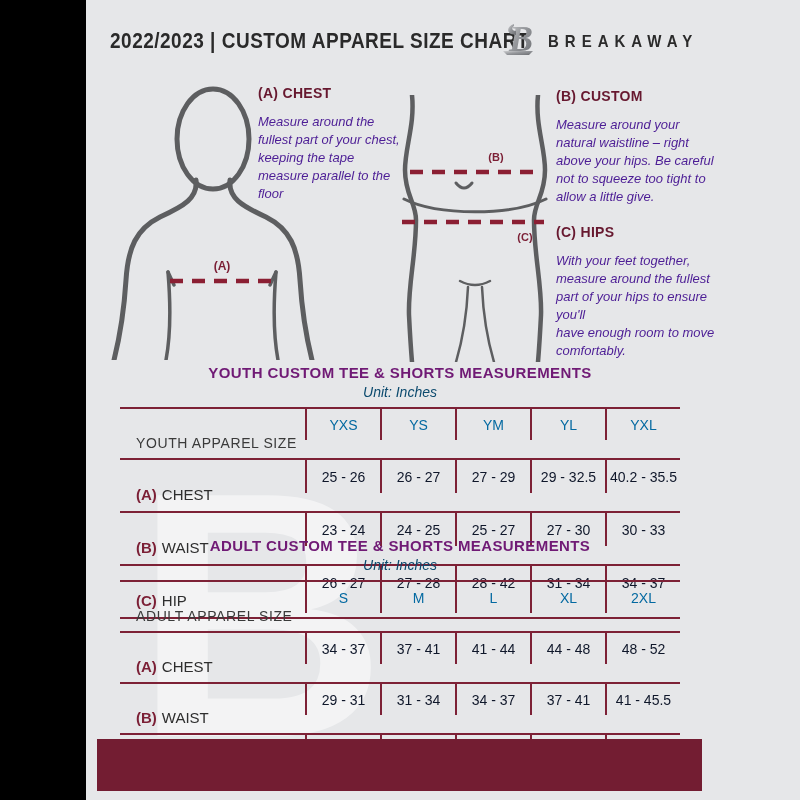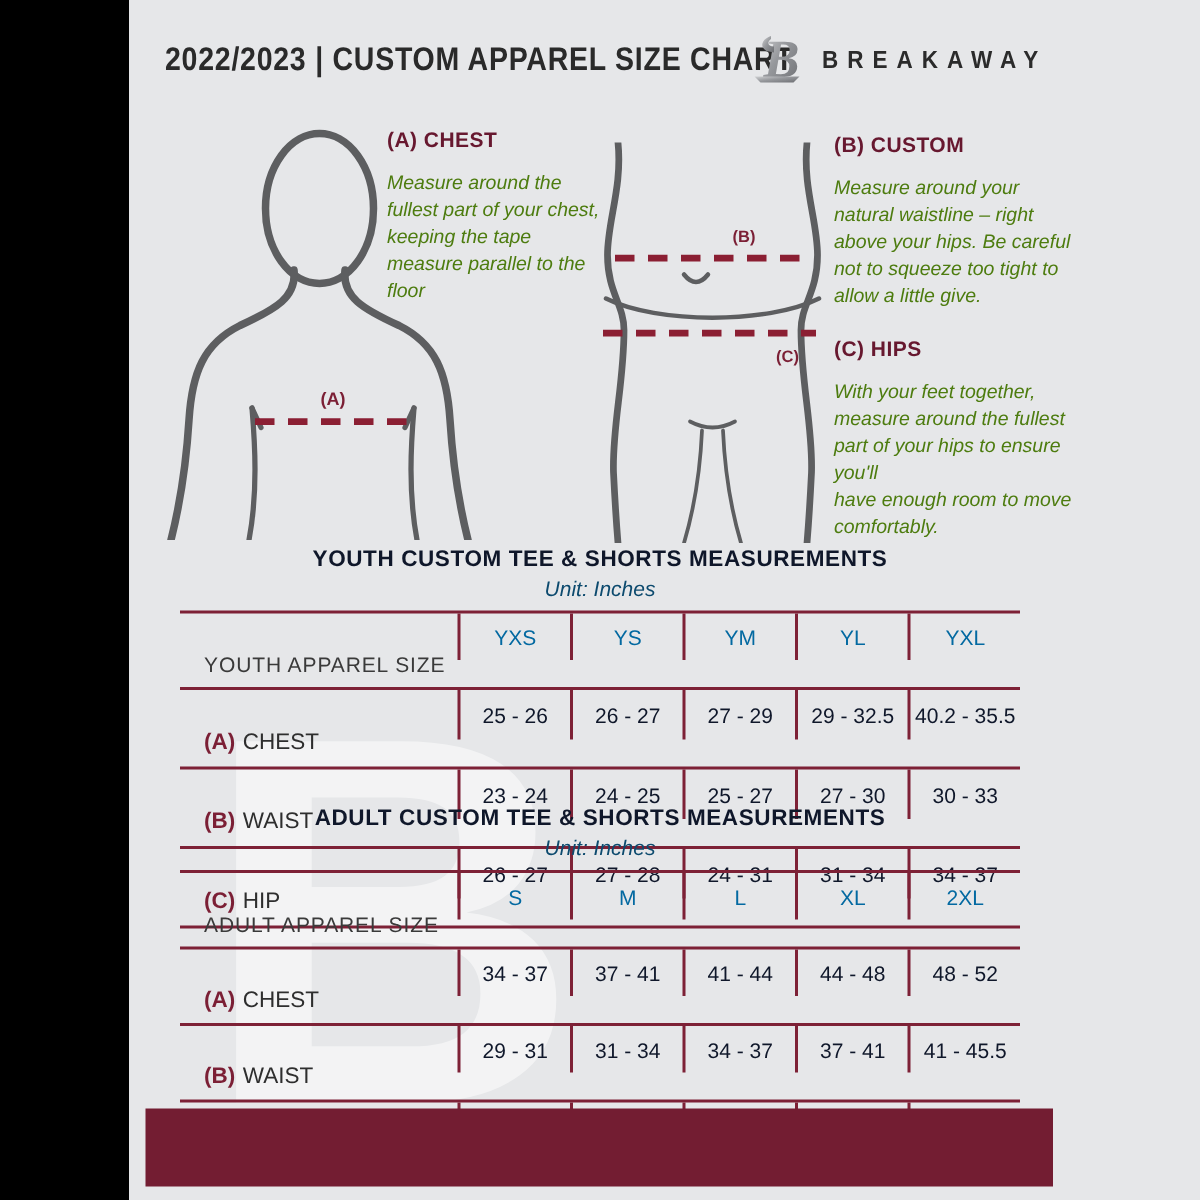--- a/index.html
+++ b/index.html
@@ -13,33 +13,33 @@
   .brand-text { font-size:15px; font-weight:700; letter-spacing:6px; color:#2b2b2b; margin-left:6px; transform:scaleY(1.1); }
 
   
   .fig { position:absolute; }
   .fig-torso { left:24px; top:82px; }
   .fig-hips  { left:312px; top:95px; }
 
   
   .guide { position:absolute; width:160px; }
   .guide h3 { font-size:14px; font-weight:700; color:#67182f; letter-spacing:0.3px; margin-bottom:9px; }
-  .guide p  { font-size:13px; font-style:italic; color:#4d7c0f; line-height:1.38; white-space:pre-line;margin-top:12px; }
+  .guide p  { font-size:13px; font-style:italic; color:#4c1d95; line-height:1.38; white-space:pre-line;margin-top:12px; }
   .g-chest { left:172px; top:85px;  width:150px; }
   .g-waist { left:470px; top:88px;  width:160px; }
   .g-hips  { left:470px; top:224px; width:160px; }
 
   
   .watermark { position:absolute; left:48px; top:440px; font-size:350px; font-weight:700; color:rgba(255,255,255,0.5); line-height:1; z-index:0; }
 
   
   .section { position:absolute; left:34px; width:560px; z-index:1; }
   .sec-youth { top:364px; }
   .sec-adult { top:537px; }
-  .sec-title { text-align:center; font-size:15px; font-weight:700; letter-spacing:0.4px; color:#0f172a; }
+  .sec-title { text-align:center; font-size:15px; font-weight:700; letter-spacing:0.4px; color:#701a75; }
   .sec-unit  { text-align:center; font-size:14px; font-style:italic; color:#0c4a6e; margin-top:3px; }
   .size-table { margin-top:7px; border-top:2px solid #7d2136; border-bottom:2px solid #7d2136; }
   .t-row { display:grid; grid-template-columns:185px repeat(5,1fr); border-bottom:2px solid #7d2136; }
   .t-row:last-child { border-bottom:none; }
   .t-cell { display:flex; align-items:center; justify-content:center; height:31px; border-left:2px solid #7d2136; font-size:14px; color:#0f172a; }
   .t-label { justify-content:flex-start; padding-left:16px; border-left:none;margin-top:18px; }
   .t-head .t-label { font-size:14px; letter-spacing:0.6px; color:#3a3a3a; }
   .t-head .t-cell:not(.t-label) { font-weight:400; color:#0369a1; }
   .row-label { font-size:15px; color:#2e2e2e; }
   .pfx { font-weight:700; color:#7b1f35; margin-right:5px; }
@@ -152,21 +152,21 @@
           <div class="t-cell">27 - 30</div>
           <div class="t-cell">30 - 33</div>
         </div>
         <div class="t-row">
           <div class="t-cell t-label row-label">
             <span class="pfx">(C)</span>
             <span>HIP</span>
           </div>
           <div class="t-cell">26 - 27</div>
           <div class="t-cell">27 - 28</div>
-          <div class="t-cell">24 - 31</div>
+          <div class="t-cell">28 - 42</div>
           <div class="t-cell">31 - 34</div>
           <div class="t-cell">34 - 37</div>
         </div>
       </div>
     </div>
 
     <div class="section sec-adult">
       <div class="sec-title">ADULT CUSTOM TEE &amp; SHORTS MEASUREMENTS</div>
       <div class="sec-unit">Unit: Inches</div>
       <div class="size-table">

